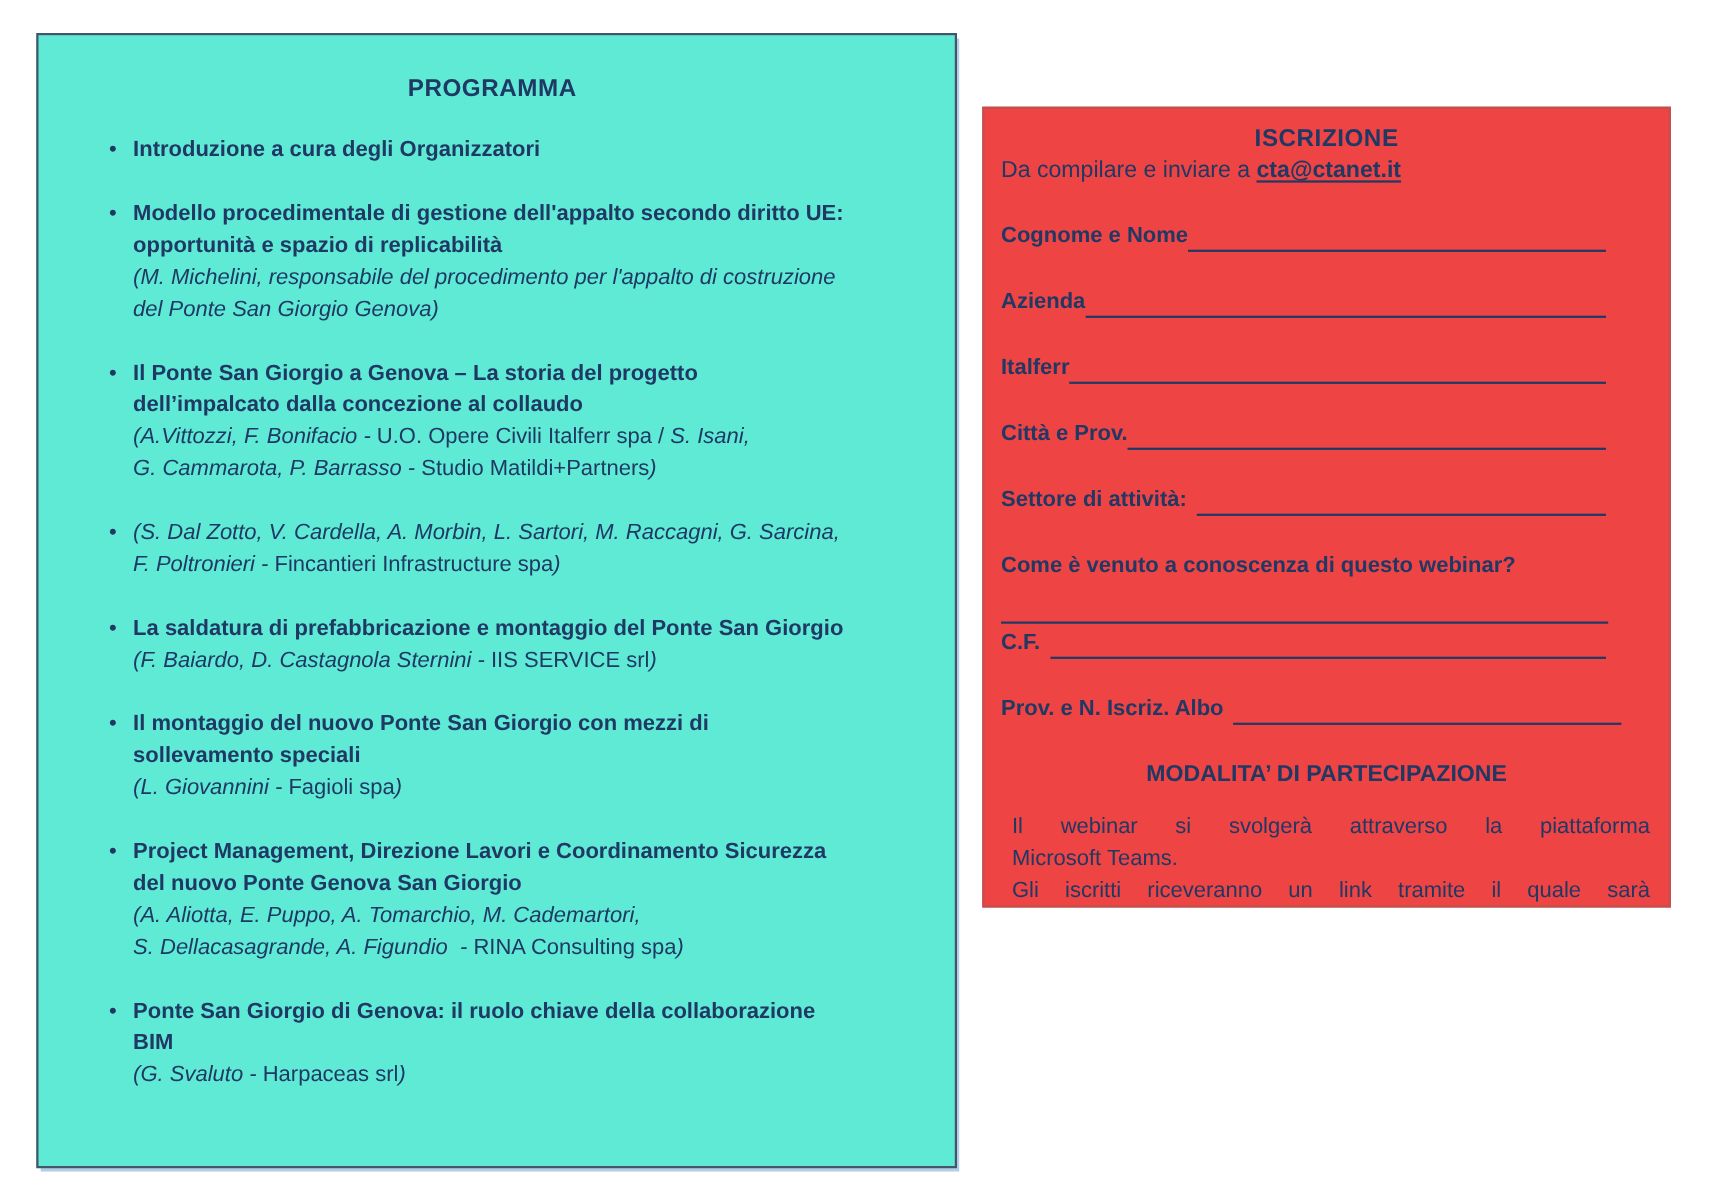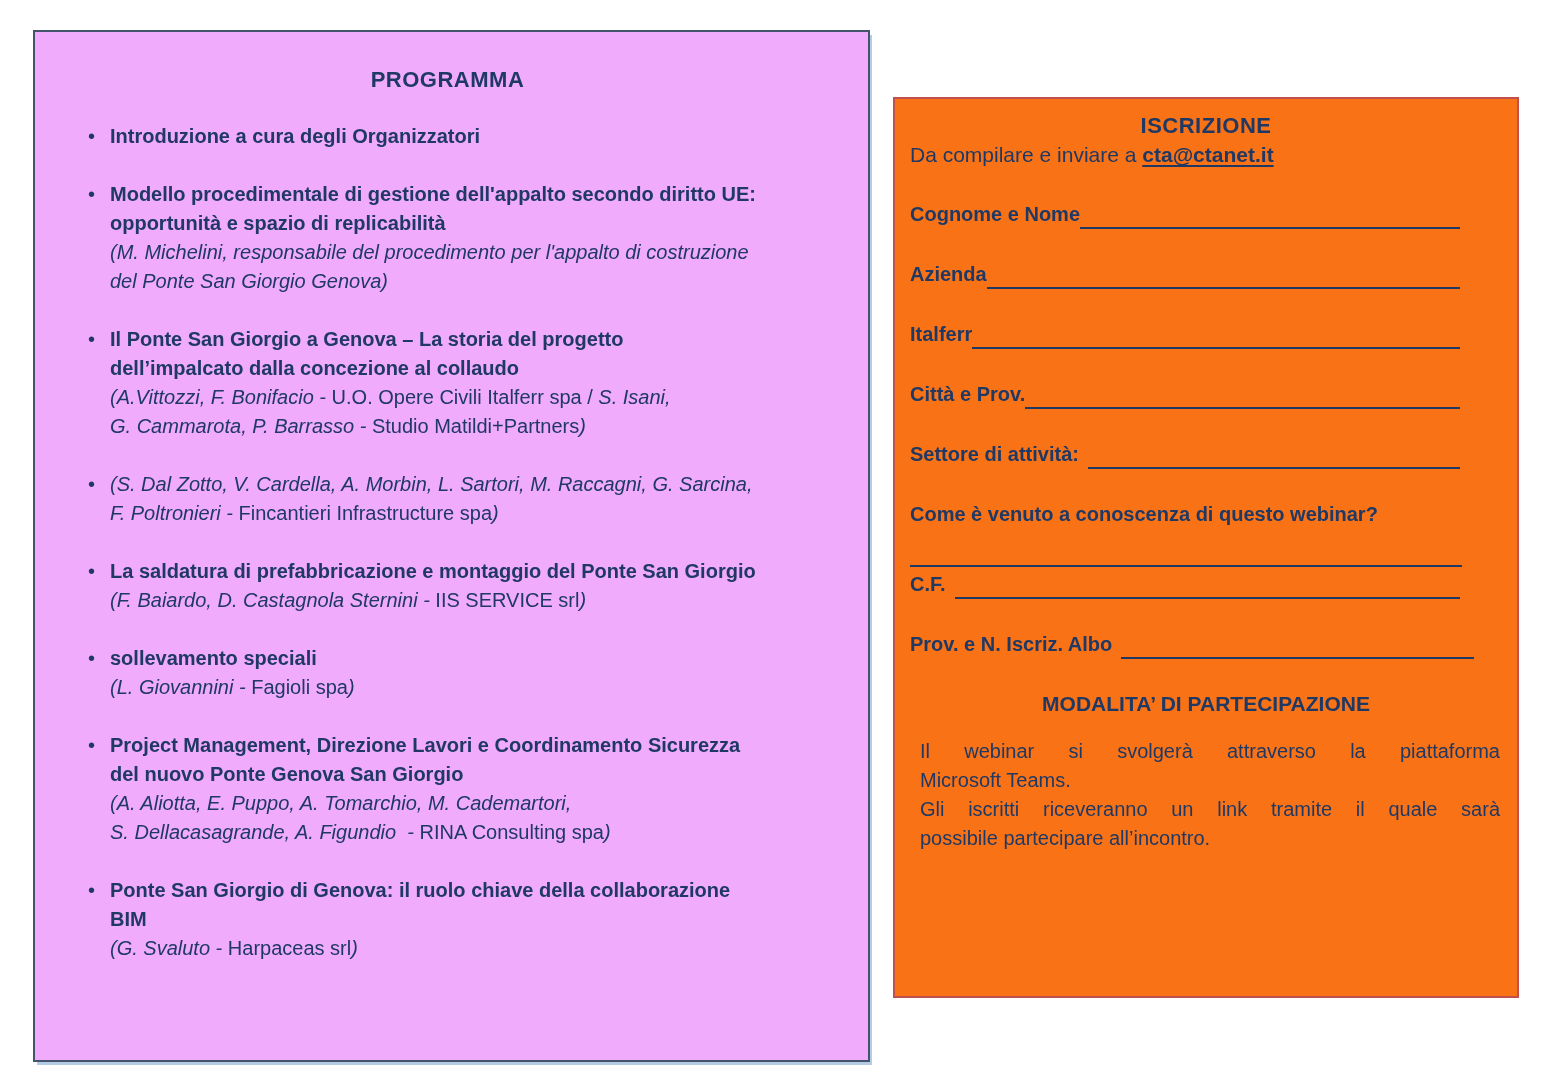--- a/index.html
+++ b/index.html
@@ -6,44 +6,44 @@
   body{
     width:1560px;height:1080px;position:relative;overflow:hidden;
     font-family:"Liberation Sans", sans-serif;
     color:#1F3864;
   }
   .canvas{position:absolute;inset:0;}
 
   
   .program-box{
     position:absolute;left:33px;top:30px;width:837px;height:1032px;
-    box-sizing:border-box;border:2px solid #44546A;background:#f0abfc;
+    box-sizing:border-box;border:2px solid #44546A;background:#5eead4;
     box-shadow:3px 4px 0 -1px #b5cce6;
     padding:34px 8px 0 0;overflow:hidden;
   }
   .program-box h2{
     margin:0 0 28px 0;text-align:center;
     font-size:22px;line-height:28px;font-weight:bold;letter-spacing:.5px;
   }
-  ul.prog{list-style:none;margin:0;padding:0 0 0 75px;font-size:20px;line-height:29px;}
+  ul.prog{list-style:none;margin:11px;padding:0 0 0 75px;font-size:20px;line-height:29px;}
   ul.prog li{position:relative;}
   ul.prog li + li{margin-top:29px;}
   ul.prog li::before{
     content:"\2022";position:absolute;left:-22px;top:0;
     font-size:20px;line-height:29px;color:#1F3864;
   }
   .t{font-weight:bold;white-space:pre;}
   .s{font-weight:normal;white-space:pre;}
   .s .it{font-style:italic;}
   .s .rg{font-style:normal;}
 
   
   .reg-box{
-    position:absolute;left:893px;top:97px;width:626px;height:901px;
-    box-sizing:border-box;border:2px solid #C0504D;background:#f97316;
+    position:absolute;left:893px;top:97px;width:626px;height:728px;
+    box-sizing:border-box;border:2px solid #C0504D;background:#ef4444;
     padding:12px 15px 0 15px;overflow:hidden;
   }
   .reg-box h2{
     margin:0;text-align:center;
     font-size:22px;line-height:30px;font-weight:bold;letter-spacing:.5px;
   }
   .reg-sub{
     margin:0 0 30px 0;text-align:left;font-size:21px;line-height:28px;font-weight:normal;
   }
   .reg-sub a{
@@ -88,20 +88,21 @@
         </li>
         <li>
           <div class="s"><span class="it">(S. Dal Zotto, V. Cardella, A. Morbin, L. Sartori, M. Raccagni, G. Sarcina,</span></div>
           <div class="s"><span class="it">F. Poltronieri - </span><span class="rg">Fincantieri Infrastructure spa</span><span class="it">)</span></div>
         </li>
         <li>
           <div class="t">La saldatura di prefabbricazione e montaggio del Ponte San Giorgio</div>
           <div class="s"><span class="it">(F. Baiardo, D. Castagnola Sternini - </span><span class="rg">IIS SERVICE srl</span><span class="it">)</span></div>
         </li>
         <li>
+          <div class="t">Il montaggio del nuovo Ponte San Giorgio con mezzi di</div>
           <div class="t">sollevamento speciali</div>
           <div class="s"><span class="it">(L. Giovannini - </span><span class="rg">Fagioli spa</span><span class="it">)</span></div>
         </li>
         <li>
           <div class="t">Project Management, Direzione Lavori e Coordinamento Sicurezza</div>
           <div class="t">del nuovo Ponte Genova San Giorgio</div>
           <div class="s"><span class="it">(A. Aliotta, E. Puppo, A. Tomarchio, M. Cademartori,</span></div>
           <div class="s"><span class="it">S. Dellacasagrande, A. Figundio  - </span><span class="rg">RINA Consulting spa</span><span class="it">)</span></div>
         </li>
         <li>

